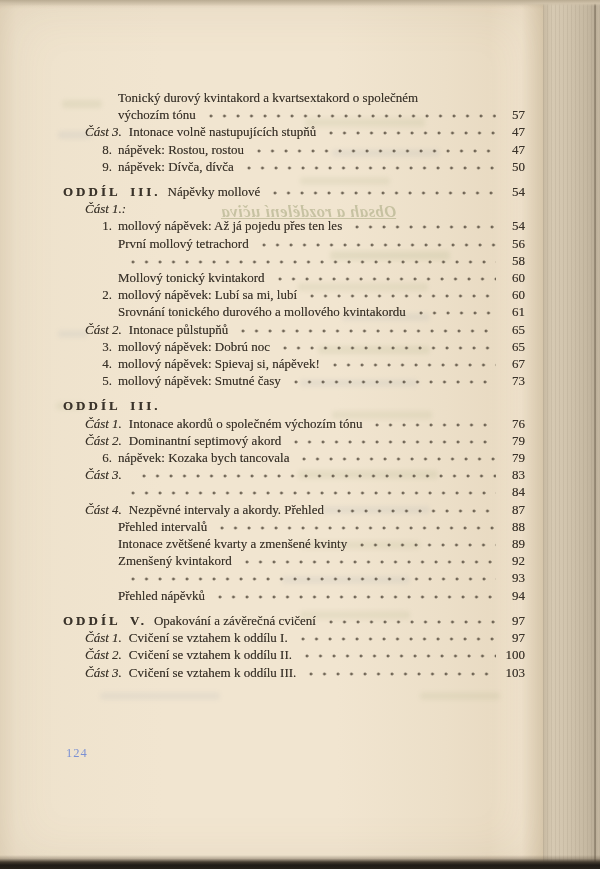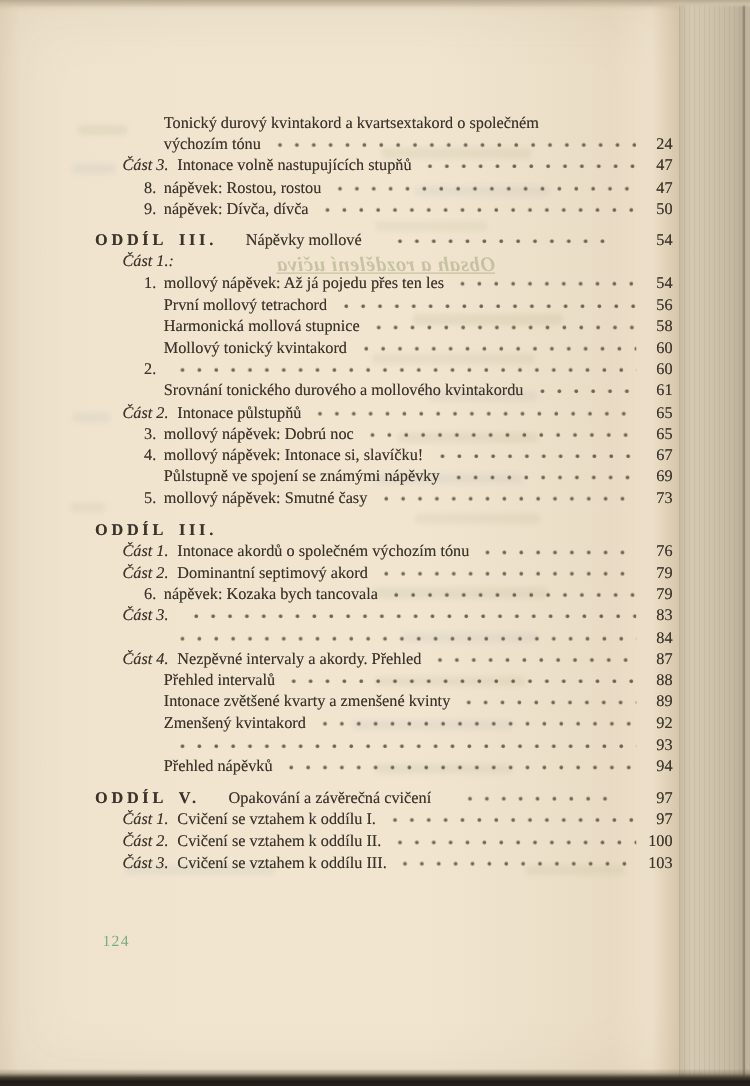--- a/index.html
+++ b/index.html
@@ -43,26 +43,26 @@
     background:linear-gradient(180deg,#b9ab92 0,#cfc1a9 55%,rgba(207,193,169,0) 100%);
   }
   .bottom-band{
     position:absolute;left:0;right:0;bottom:0;height:14px;
     background:linear-gradient(180deg,
       rgba(96,82,64,0) 0, rgba(96,82,64,.35) 25%,
       #473e32 50%, #1f1b16 72%, #26211b 100%);
   }
   
   .toc{
-    position:absolute;left:76px;top:89px;width:462px;
+    position:absolute;left:63px;top:89px;width:462px;
     font-size:13px;line-height:17.2px;color:#3a332a;
     text-shadow:0 0 .4px rgba(58,51,42,.55);
   }
   .row{display:flex;align-items:baseline;}
-  .gap{margin-top:6px;gap:16px;}
+  .gap{margin-top:6px;}
   .s-oddil.gap{margin-top:8px;}
   .t{white-space:nowrap;}
   .s-part,.s-num{padding-left:22px;justify-content:space-between;}
   .s-plain,.s-plainsub{padding-left:55px;}
   .olbl{font-weight:bold;letter-spacing:3px;word-spacing:4px;white-space:pre;}
   .otext{margin-left:7px;}
   .plbl{font-style:italic;margin-right:7px;white-space:pre;}
   .num{min-width:27px;text-align:right;margin-right:6px;flex-shrink:0;}
   .leader{
     flex:1 1 auto;min-width:0;height:12px;margin:0 5px 0 10px;
@@ -76,23 +76,22 @@
     text-align:center;pointer-events:none;
   }
   .bleed-title span{
     display:inline-block;transform:scaleX(-1);
     font-style:italic;font-weight:bold;font-size:16.5px;letter-spacing:.5px;
     color:#8e9465;opacity:.42;filter:blur(.5px);
     text-decoration:underline;white-space:nowrap;
   }
   .corner-num{
     position:absolute;left:66px;top:746px;
-    font-size:12.5px;color:#15803d;opacity:.55;filter:blur(.4px);
+    font-size:12.5px;color:#1d4ed8;opacity:.55;filter:blur(.4px);
     letter-spacing:1px;
-    margin-left:16px;
   }
   .smudge{position:absolute;border-radius:3px;pointer-events:none;}
   .sm-o{background:#96a06e;}
   .sm-b{background:#8e9aa8;}
 </style>
 </head>
 <body>
 
 <div class="scan">
 
@@ -125,21 +124,21 @@
     <span>Obsah a rozdělení učiva</span>
   </div>
 
   <div class="toc" id="toc">
       <div class="row s-plain">
         <span class="t">Tonický durový kvintakord a kvartsextakord o společném</span>
       </div>
       <div class="row s-plain">
         <span class="t">výchozím tónu</span>
         <span class="leader"></span>
-        <span class="pg">24</span>
+        <span class="pg">57</span>
       </div>
       <div class="row s-part">
         <span class="plbl">Část 3.</span>
         <span class="t">Intonace volně nastupujících stupňů</span>
         <span class="leader"></span>
         <span class="pg">47</span>
       </div>
       <div class="row s-num">
         <span class="num">8.</span>
         <span class="t">nápěvek: Rostou, rostou</span>
@@ -166,31 +165,31 @@
         <span class="t">mollový nápěvek: Až já pojedu přes ten les</span>
         <span class="leader"></span>
         <span class="pg">54</span>
       </div>
       <div class="row s-plainsub">
         <span class="t">První mollový tetrachord</span>
         <span class="leader"></span>
         <span class="pg">56</span>
       </div>
       <div class="row s-plainsub">
-        <span class="t">Harmonická mollová stupnice</span>
         <span class="leader"></span>
         <span class="pg">58</span>
       </div>
       <div class="row s-plainsub">
         <span class="t">Mollový tonický kvintakord</span>
         <span class="leader"></span>
         <span class="pg">60</span>
       </div>
       <div class="row s-num">
         <span class="num">2.</span>
+        <span class="t">mollový nápěvek: Lubí sa mi, lubí</span>
         <span class="leader"></span>
         <span class="pg">60</span>
       </div>
       <div class="row s-plainsub">
         <span class="t">Srovnání tonického durového a mollového kvintakordu</span>
         <span class="leader"></span>
         <span class="pg">61</span>
       </div>
       <div class="row s-part">
         <span class="plbl">Část 2.</span>
@@ -199,28 +198,23 @@
         <span class="pg">65</span>
       </div>
       <div class="row s-num">
         <span class="num">3.</span>
         <span class="t">mollový nápěvek: Dobrú noc</span>
         <span class="leader"></span>
         <span class="pg">65</span>
       </div>
       <div class="row s-num">
         <span class="num">4.</span>
-        <span class="t">mollový nápěvek: Intonace si, slavíčku!</span>
+        <span class="t">mollový nápěvek: Spievaj si, nápěvek!</span>
         <span class="leader"></span>
         <span class="pg">67</span>
-      </div>
-      <div class="row s-plainsub">
-        <span class="t">Půlstupně ve spojení se známými nápěvky</span>
-        <span class="leader"></span>
-        <span class="pg">69</span>
       </div>
       <div class="row s-num">
         <span class="num">5.</span>
         <span class="t">mollový nápěvek: Smutné časy</span>
         <span class="leader"></span>
         <span class="pg">73</span>
       </div>
       <div class="row s-oddil gap">
         <span class="olbl">ODDÍL III.</span>
       </div>

